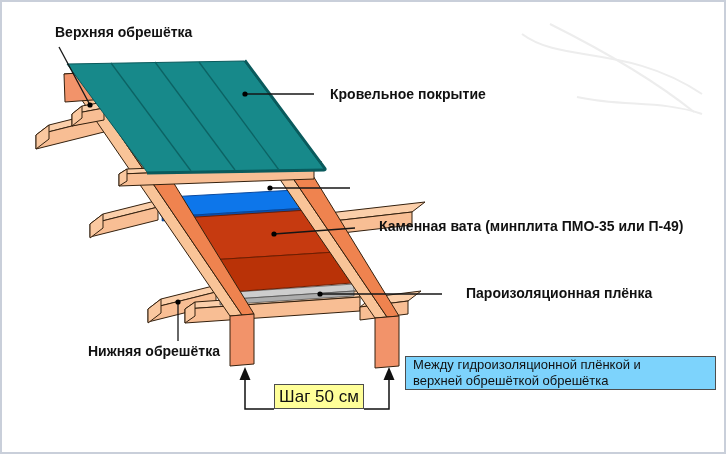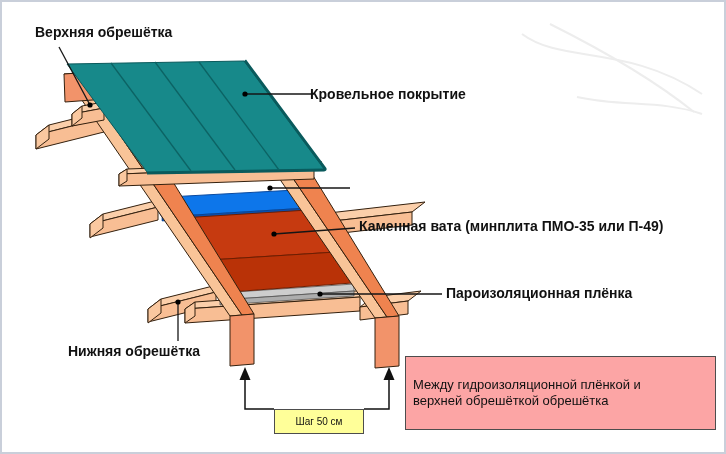--- a/index.html
+++ b/index.html
@@ -4,32 +4,32 @@
 <style>
   html,body{margin:0;padding:0;background:#fff;}
   .stage{
     position:relative;width:726px;height:454px;background:#ffffff;
     border:2px solid #C9CFDA;box-sizing:border-box;overflow:hidden;
     font-family:"Liberation Sans",sans-serif;
   }
   .stage svg{position:absolute;left:0;top:0;}
   .lbl{
     position:absolute;font-weight:bold;font-size:14px;line-height:1.25;
-    color:#111;white-space:nowrap;
+    color:#111;white-space:nowrap;margin-left:20px;
   }
   .lbl2{line-height:20px;}
   .dim-box{
-    position:absolute;left:272px;top:407px;width:90px;height:25px;
+    position:absolute;left:272px;top:382px;width:90px;height:25px;
     background:#FFFF99;border:1px solid #4D4D4D;box-sizing:border-box;
-    font-size:10px;color:#111;display:flex;align-items:center;justify-content:center;
+    font-size:17px;color:#111;display:flex;align-items:center;justify-content:center;
     white-space:nowrap;
   }
   .note-box{
     position:absolute;left:403px;top:354px;width:311px;box-sizing:border-box;
-    background:#fca5a5;border:1px solid #4D4D4D;padding:20px 7px;
+    background:#7dd3fc;border:1px solid #4D4D4D;padding:0 7px;
     font-size:13px;line-height:16px;color:#111;
   }
   
   .wood-top{fill:#FBCFAA;stroke:#33200E;stroke-width:1;stroke-linejoin:round;}
   .wood-front{fill:#F8BE94;stroke:#33200E;stroke-width:1;stroke-linejoin:round;}
   .wood-cap{fill:#FAC8A0;stroke:#33200E;stroke-width:1;stroke-linejoin:round;}
   .raft-top{fill:#F9C498;stroke:#33200E;stroke-width:1;stroke-linejoin:round;}
   .raft-side{fill:#EF834F;stroke:#33200E;stroke-width:1;stroke-linejoin:round;}
   .raft-end{fill:#F2936A;stroke:#33200E;stroke-width:1;stroke-linejoin:round;}
   .film-blue{fill:#0D76EA;stroke:#0A4AA0;stroke-width:1;}

